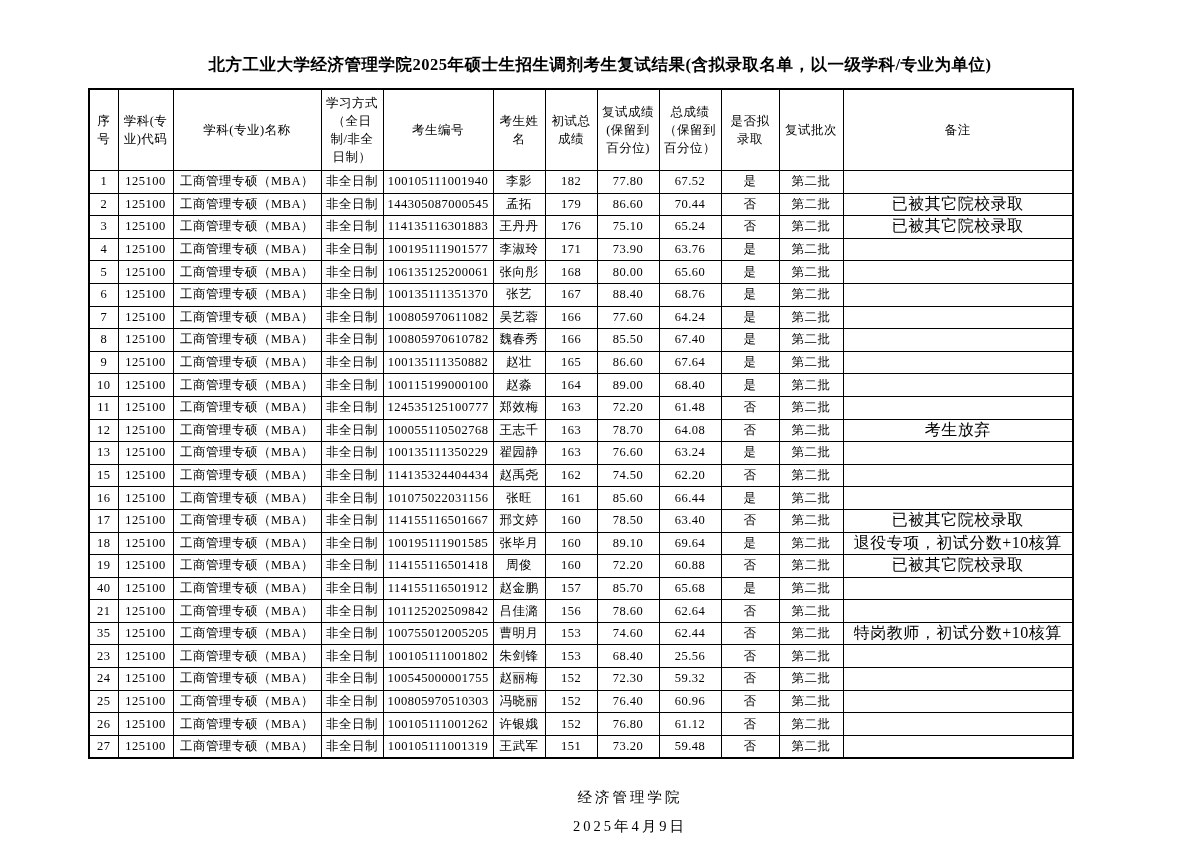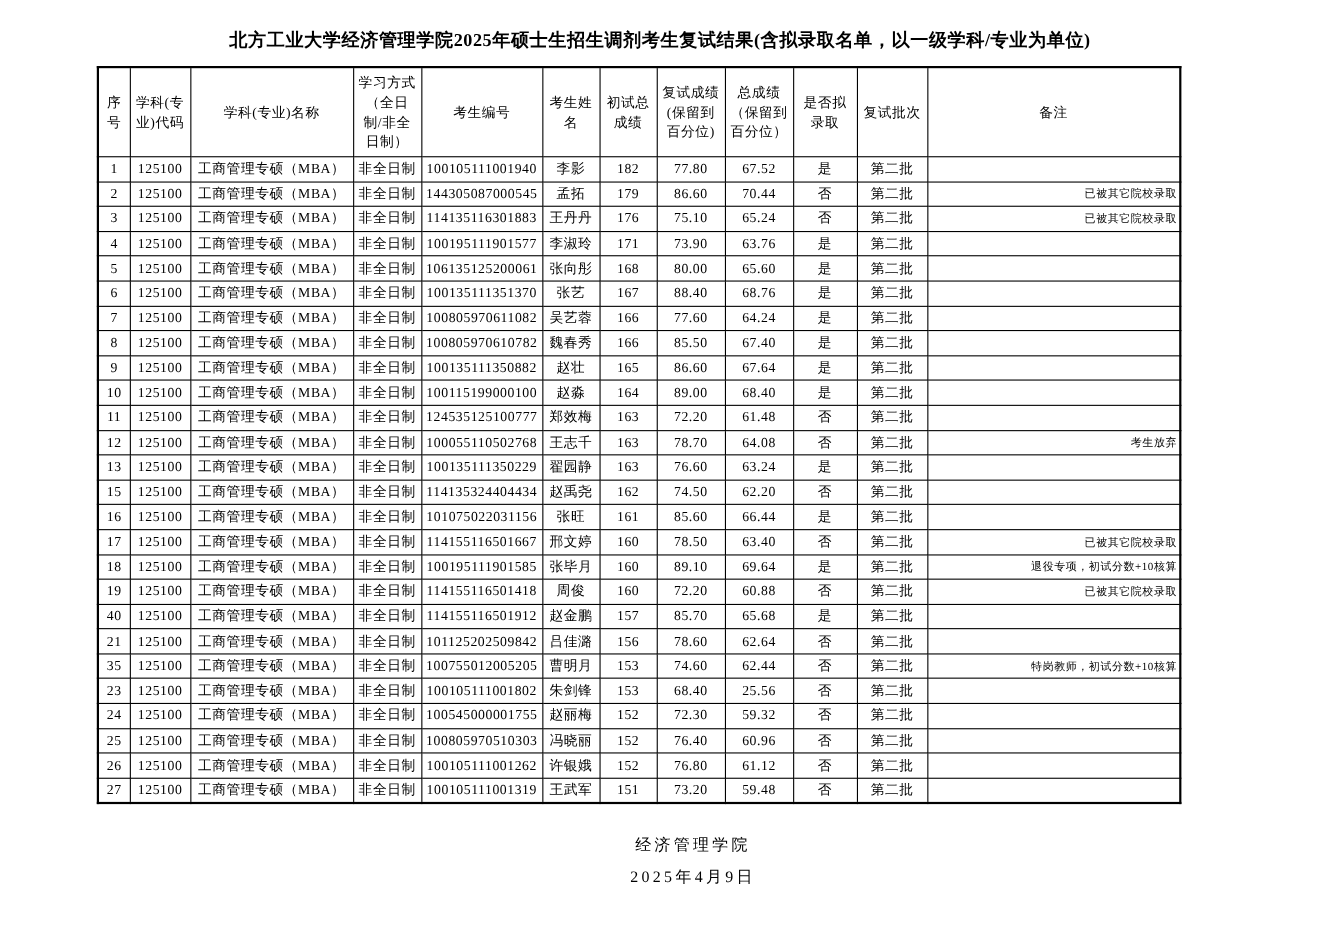--- a/index.html
+++ b/index.html
@@ -9,20 +9,21 @@
     width: 1200px;
     height: 848px;
     font-family: "Liberation Serif", "DejaVu Serif", serif;
     color: #000000;
   }
   .page {
     position: relative;
     width: 1200px;
     height: 809px;
     overflow: hidden;
+    margin-top: 28px;
   }
   .doc-title {
     margin-top: 26px;
     text-align: center;
     font-size: 16.5px;
     font-weight: bold;
     letter-spacing: 0.5px;
     white-space: nowrap;
   }
   table.results {
@@ -45,22 +46,21 @@
   table.results thead th {
     height: 76px;
     line-height: 1.45;
     padding: 2px 4px;
   }
   table.results tbody td {
     height: 21.6px;
     white-space: nowrap;
   }
   table.results tbody td.remark-cell {
-    font-size: 10px;
-    text-align: right;
+    font-size: 16px;
   }
   .footer {
     margin-top: 24px;
     text-align: center;
     padding-left: 60px; 
     font-size: 14.5px;
     letter-spacing: 3px;
   }
   .footer .footer-line {
     line-height: 2.0;

